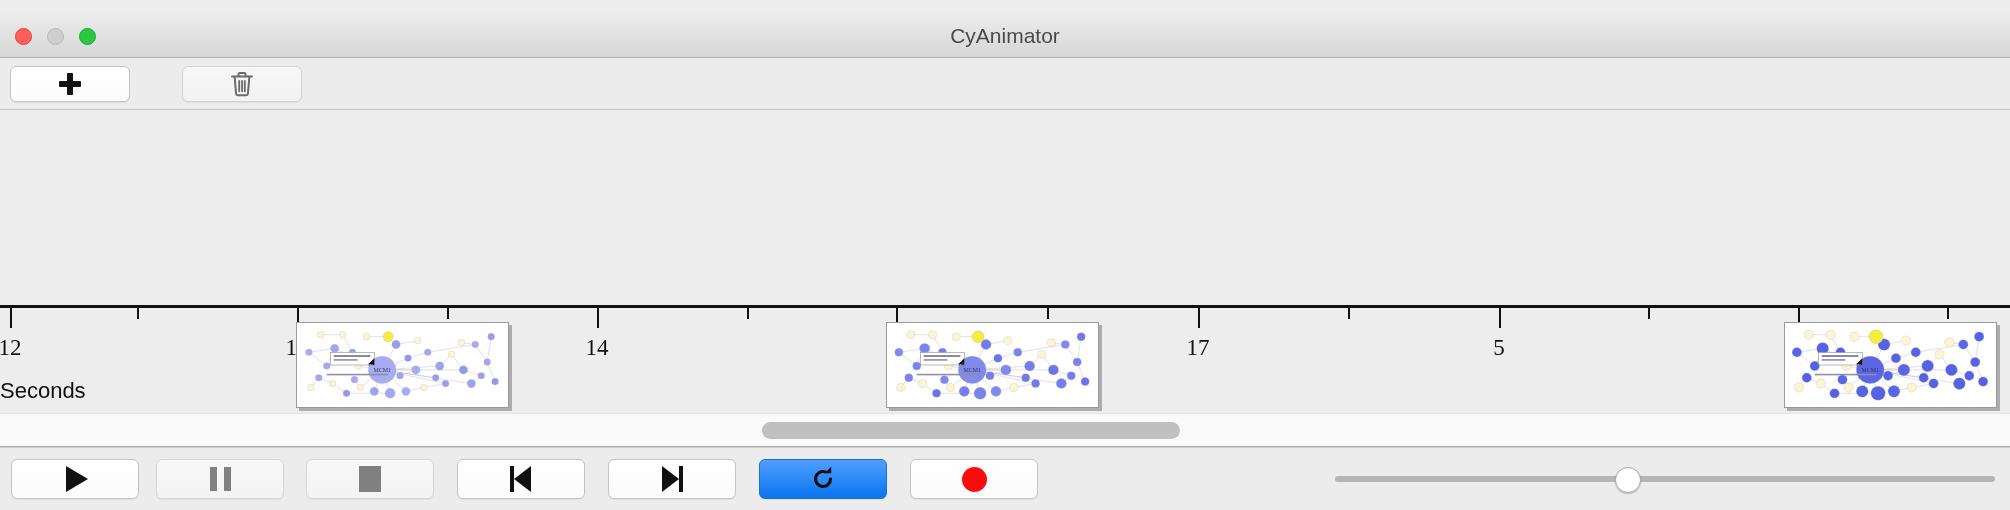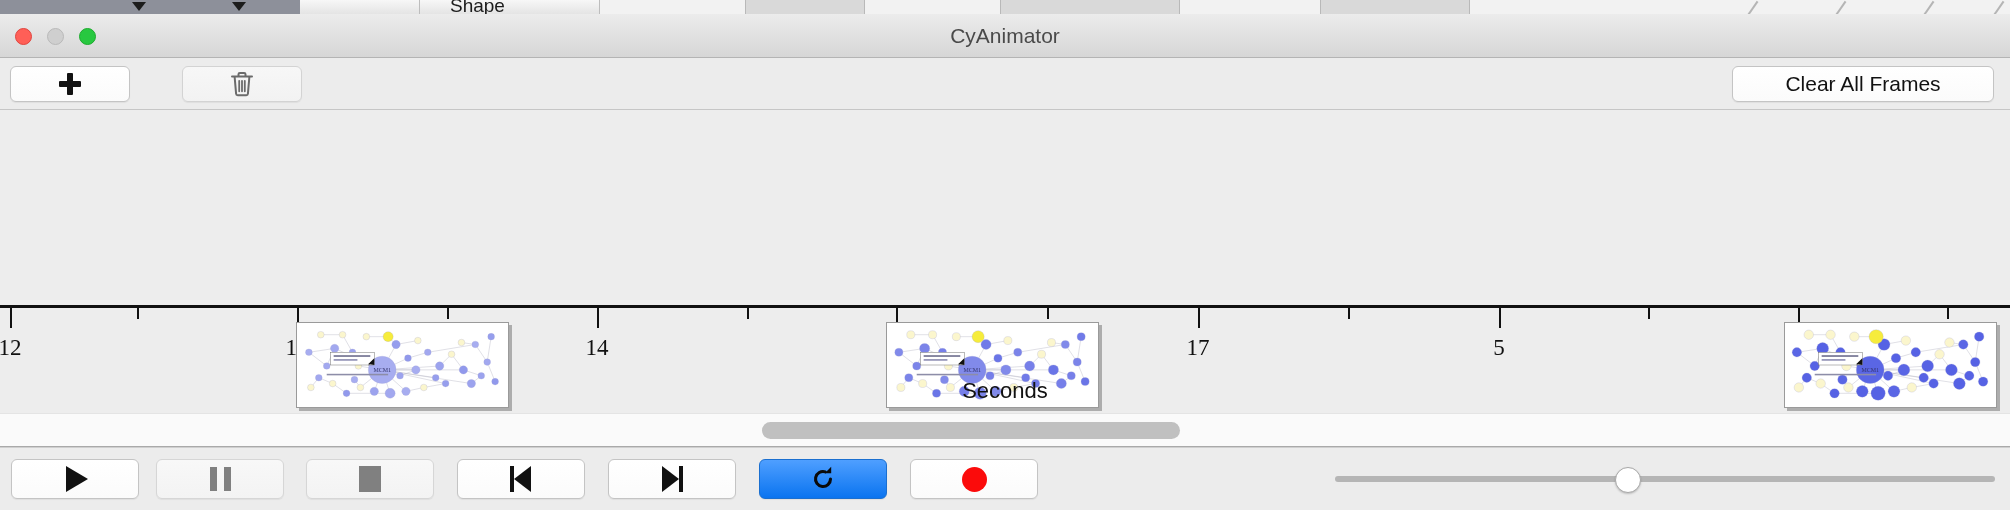--- a/index.html
+++ b/index.html
@@ -193,21 +193,21 @@
     transform: translateX(-50%);
     white-space: nowrap;
     font-family: Liberation Serif, serif;
   }
 
   .axis-title {
     position: absolute;
     top: 268px;
     left: 0;
     width: 2010px;
-    text-align: center;
+    text-align: left;
     font-size: 22px;
     color: #111111;
     font-family: "Liberation Sans", sans-serif;
   }
 
   
   .frame {
     position: absolute;
     top: 212px;
     width: 213px;
@@ -359,35 +359,20 @@
     border: 1px solid #a8a8a8;
     box-shadow: 0 1px 2px rgba(0,0,0,0.2);
     cursor: pointer;
   }
 </style>
 </head>
 <body>
 
 <div id="app">
 
-  <div class="bg-strip">
-    <div class="bg-dark"></div>
-    <div class="bg-chunk" style="left:300px;width:120px;"></div>
-    <div class="bg-chunk" style="left:420px;width:180px;"></div>
-    <div class="bg-tri" style="left:132px;"></div>
-    <div class="bg-tri" style="left:232px;"></div>
-    <div class="bg-shape-text">Shape</div>
-    <div class="bg-lightbox" style="left:745px;width:120px;"></div>
-    <div class="bg-lightbox" style="left:1000px;width:180px;"></div>
-    <div class="bg-lightbox" style="left:1320px;width:150px;"></div>
-    <div class="bg-slash" style="left:1752px;"></div>
-    <div class="bg-slash" style="left:1840px;"></div>
-    <div class="bg-slash" style="left:1928px;"></div>
-    <div class="bg-slash" style="left:1998px;"></div>
-  </div>
 
   <div class="titlebar">
     <div class="traffic close"></div>
     <div class="traffic min"></div>
     <div class="traffic max"></div>
     <div class="window-title">CyAnimator</div>
   </div>
 
   <div class="toolbar">
 
@@ -397,23 +382,20 @@
 
     <div class="tb-btn dim" id="btn-delete">
       <svg width="26" height="28" viewBox="0 0 26 28">
         <path d="M3 6.5 h20" stroke="#6b6b6b" stroke-width="2" fill="none" stroke-linecap="round"></path>
         <path d="M9.5 6.5 v-2.2 a1.4 1.4 0 0 1 1.4-1.4 h4.2 a1.4 1.4 0 0 1 1.4 1.4 v2.2" stroke="#6b6b6b" stroke-width="2" fill="none"></path>
         <path d="M5.6 6.5 l1.5 17.3 a1.6 1.6 0 0 0 1.6 1.5 h8.6 a1.6 1.6 0 0 0 1.6-1.5 l1.5-17.3" stroke="#6b6b6b" stroke-width="2" fill="none" stroke-linejoin="round"></path>
         <path d="M10.2 10.8 v10.5 M13 10.8 v10.5 M15.8 10.8 v10.5" stroke="#6b6b6b" stroke-width="1.8" fill="none" stroke-linecap="round"></path>
       </svg>
     </div>
 
-    <div class="tb-btn" id="btn-clear">
-      <span class="clear-label">Clear All Frames</span>
-    </div>
 
   </div>
 
   <div class="timeline">
     <div class="axis-line"></div>
     <div id="ticks">
         <div class="tick major" style="left: 10px;"></div>
         <div class="tick major" style="left: 297px;"></div>
         <div class="tick major" style="left: 597px;"></div>
         <div class="tick major" style="left: 896px;"></div>

